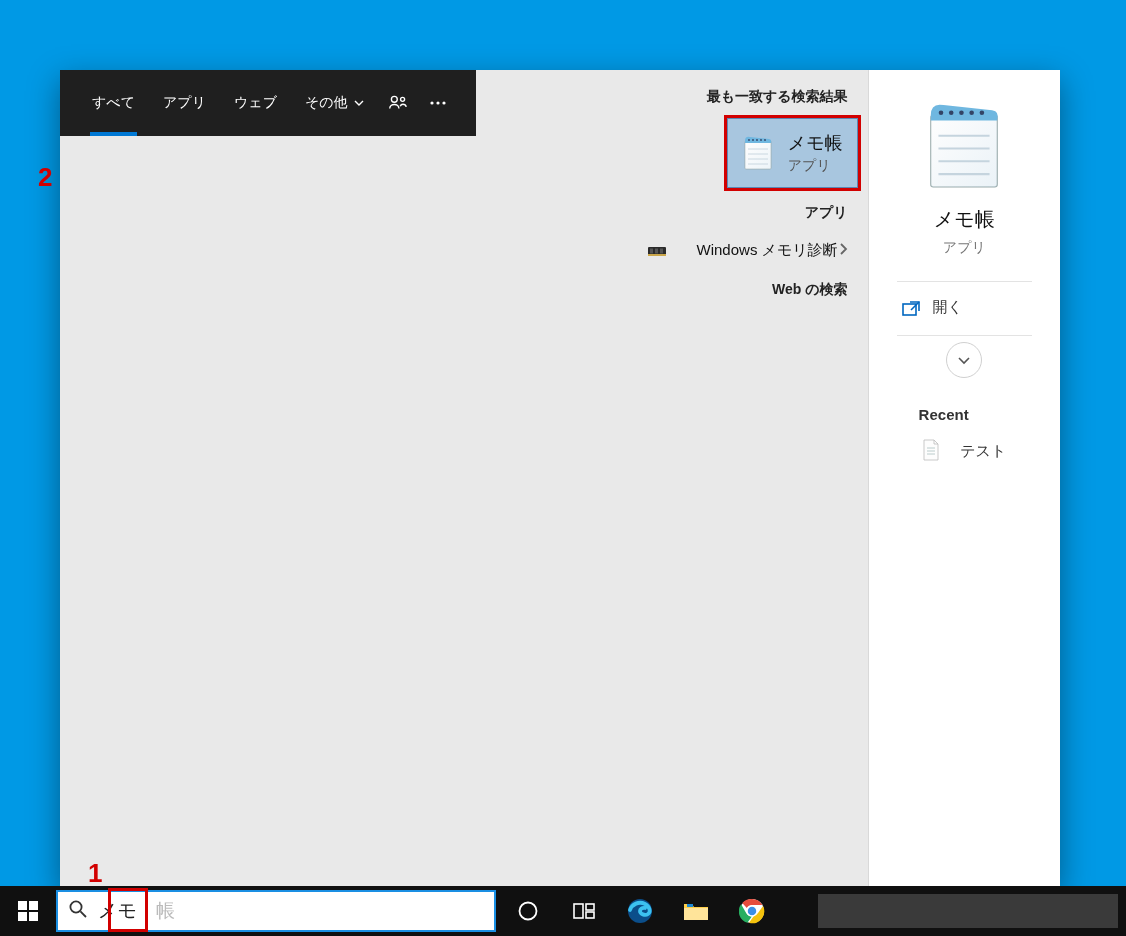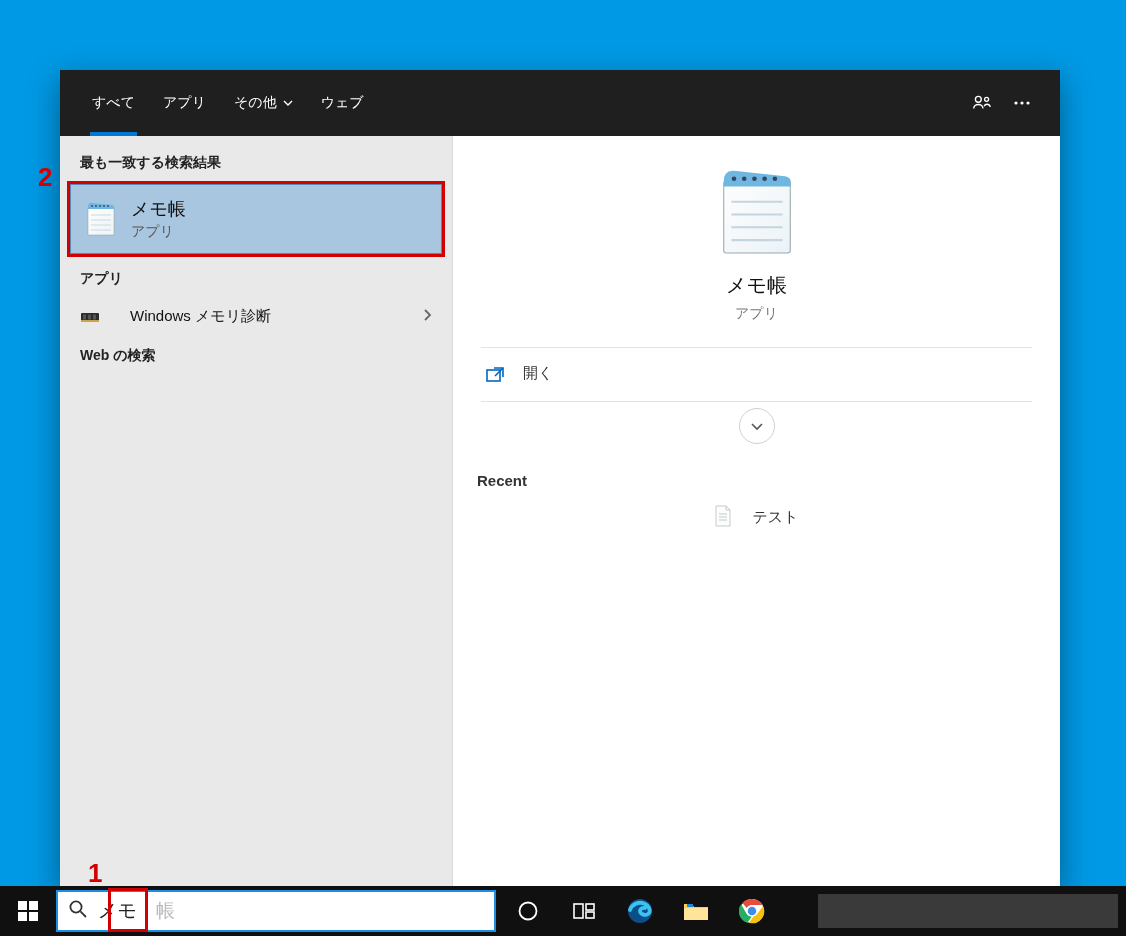--- a/index.html
+++ b/index.html
@@ -13,21 +13,21 @@
 }
 .search-panel {
   position: absolute;
   left: 60px;
   top: 70px;
   width: 1000px;
   height: 816px;
   background: #e9e9e9;
   box-shadow: 0 10px 30px rgba(0,0,0,0.4);
   display: flex;
-  flex-direction: column;
+  flex-direction: row;
 }
 .tabs-bar {
   background: #1f1f1f;
   height: 66px;
   display: flex;
   align-items: center;
   padding: 0 18px 0 18px;
   color: #fff;
 }
 .tabs { display: flex; gap: 0; height: 100%; align-items: stretch; }
@@ -60,20 +60,21 @@
   color: #fff;
   cursor: pointer;
 }
 .panel-body { flex: 1; display: flex; }
 .left-col {
   width: 393px;
   border-right: 1px solid #d9d9d9;
   display: flex;
   flex-direction: column;
   padding-top: 8px;
+  align-items: flex-end;
 }
 .section-hdr {
   font-size: 14px;
   font-weight: 600;
   color: #222;
   padding: 10px 20px 8px 20px;
 }
 .best-match {
   margin: 4px 10px 6px 10px;
   background: #a8c6df;
@@ -115,38 +116,38 @@
 .hr { height: 1px; background: #e3e3e3; margin: 0 28px; }
 .action-row {
   display: flex;
   align-items: center;
   padding: 16px 32px;
   cursor: pointer;
   font-size: 15px;
   color: #333;
 }
 .action-row .ic { width: 24px; display: flex; color: #0067c0; }
-.action-row .lab { margin-left: 14px; }
+.action-row .lab { margin-left: 8px; }
 .chev-circle {
   width: 36px;
   height: 36px;
   border: 1px solid #d0d0d0;
   border-radius: 50%;
   display: flex;
   align-items: center;
   justify-content: center;
   margin: 6px auto 10px auto;
   color: #555;
   cursor: pointer;
 }
 .recent-hdr {
   font-size: 15px;
   font-weight: 700;
   color: #333;
-  padding: 18px 32px 6px 24px;
+  padding: 18px 32px 6px 50px;
 }
 .recent-item {
   display: flex;
   align-items: center;
   padding: 10px 32px;
   cursor: pointer;
   justify-content: center;
 }
 .recent-item .doc-ic { width: 20px; height: 24px; }
 .recent-item .lab { margin-left: 18px; font-size: 15px; color: #333; }
@@ -223,30 +224,30 @@
 
   <div class="tabs-bar">
     <div class="tabs">
       <div class="tab active">
           <span>すべて</span>
         </div>
       <div class="tab">
           <span>アプリ</span>
         </div>
       <div class="tab">
+          <span>ウェブ</span>
+        </div>
+      <div class="tab">
         <span>その他</span>
         <span class="chev">
           <svg width="10" height="10" viewBox="0 0 10 10">
               <path d="M1 3l4 4 4-4" stroke="#fff" stroke-width="1.4" fill="none"></path>
             </svg>
         </span>
       </div>
-      <div class="tab">
-          <span>ウェブ</span>
-        </div>
     </div>
     <div class="tabs-spacer"></div>
     <div class="hdr-icon">
       <svg width="22" height="22" viewBox="0 0 24 24" fill="none" stroke="#fff" stroke-width="1.5">
         <circle cx="8" cy="8" r="3.2"></circle>
           <path d="M3 18c0-2.6 2.2-4.4 5-4.4s5 1.8 5 4.4"></path>
         <circle cx="17" cy="8" r="2.2"></circle>
           <path d="M14.4 15.5c.5-1.4 1.6-2.2 3-2.2 1.9 0 3.2 1.2 3.6 3"></path>
       </svg>
     </div>

